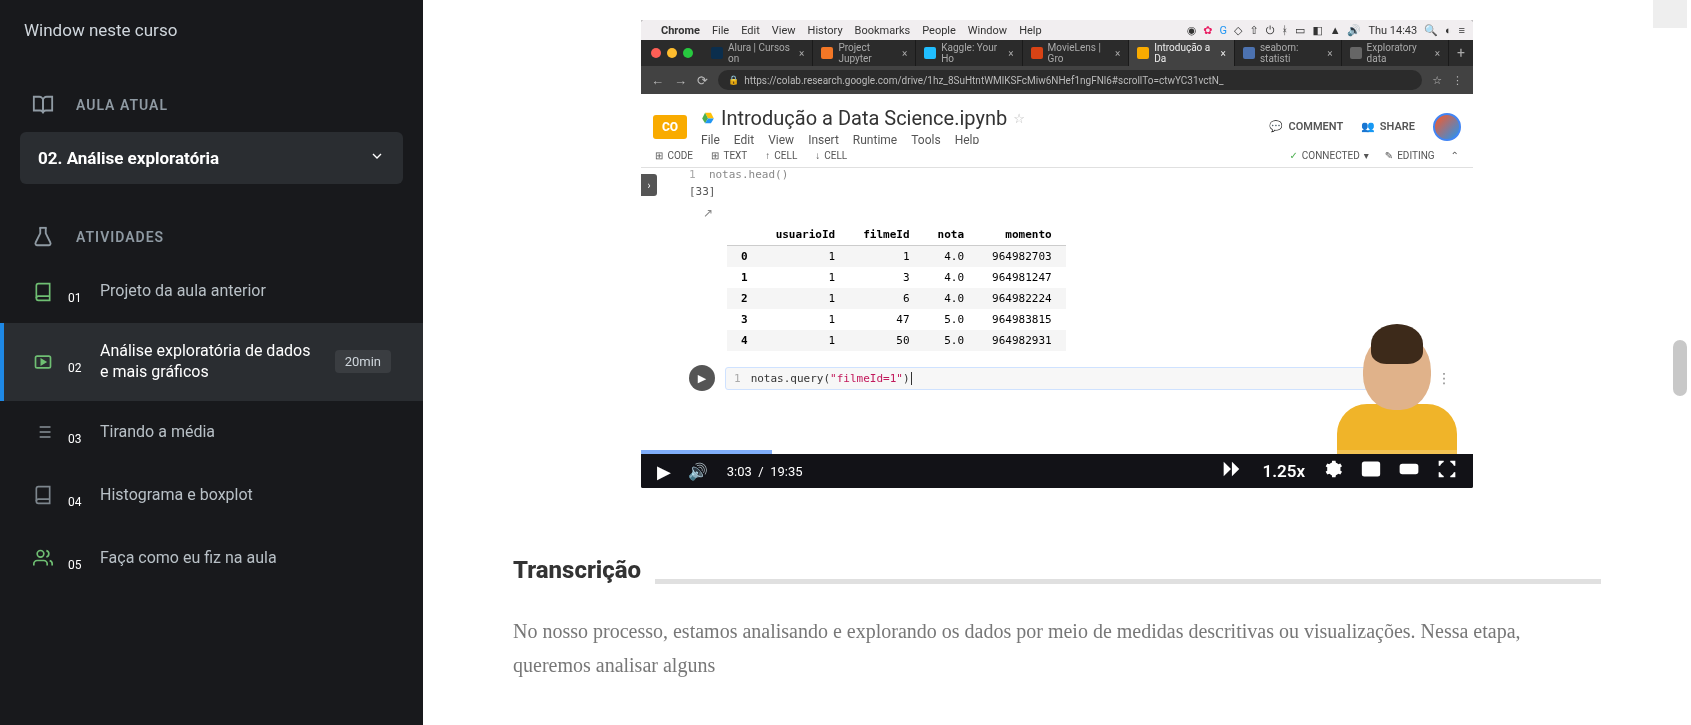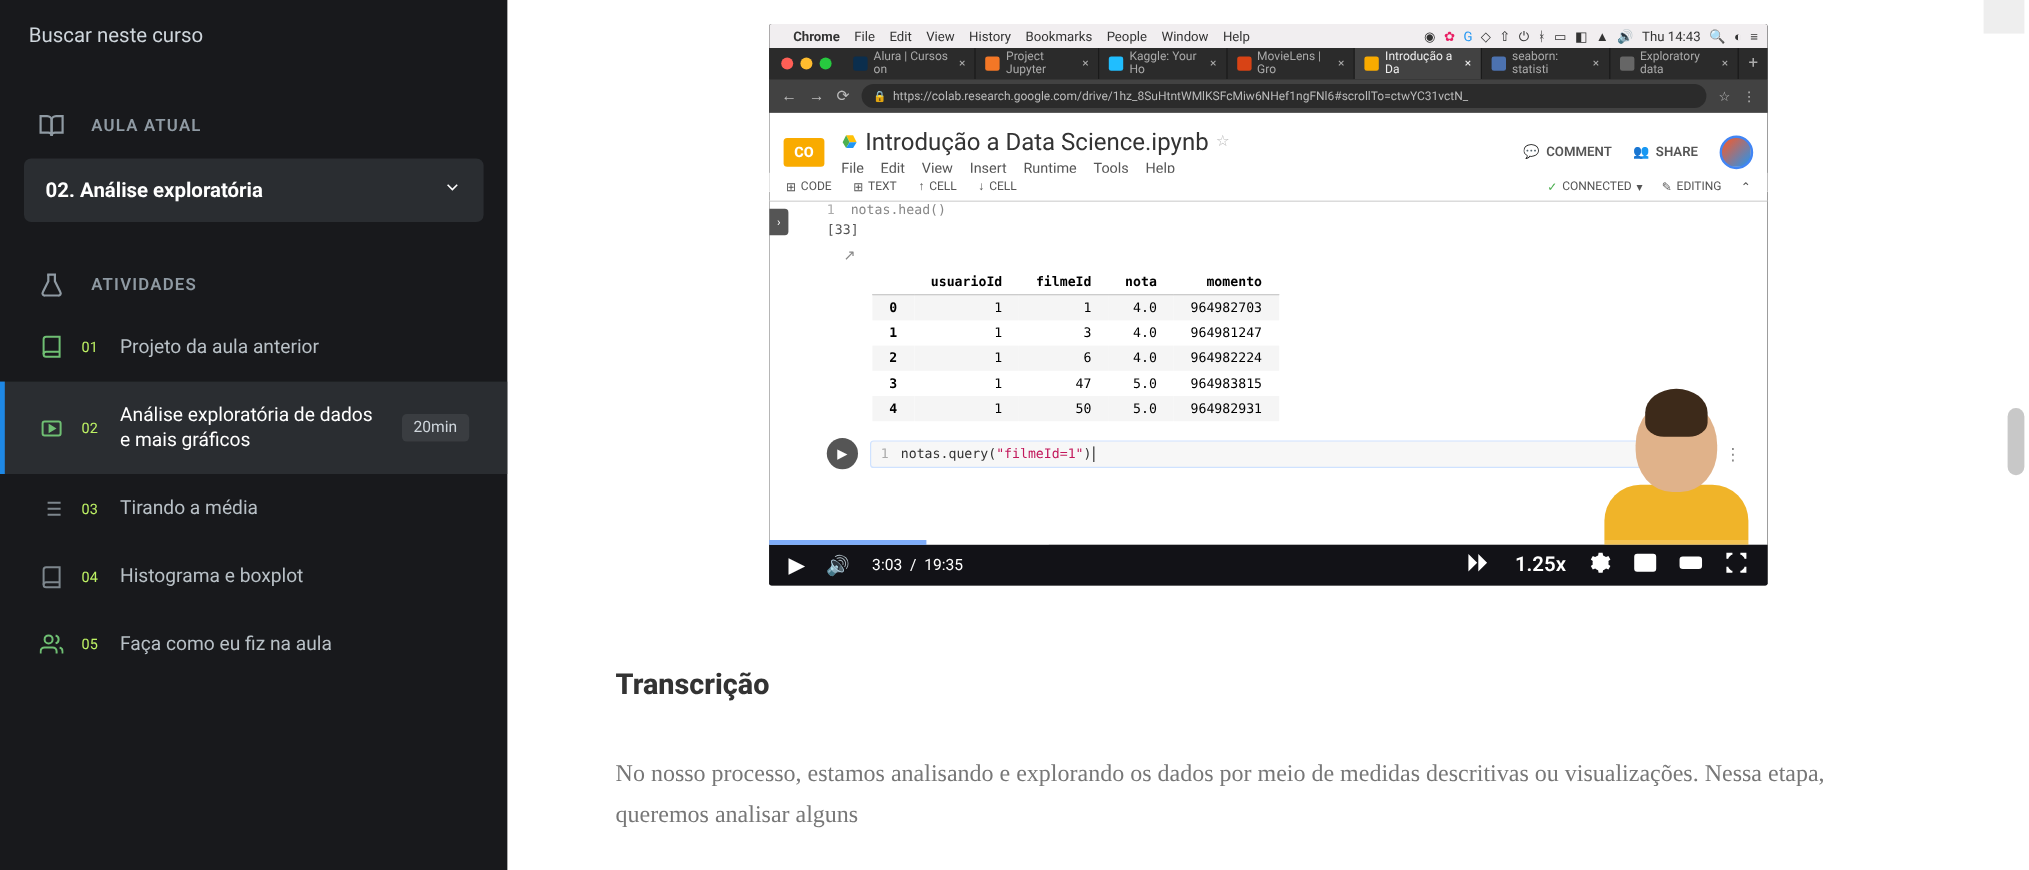--- a/index.html
+++ b/index.html
@@ -16,21 +16,21 @@
 
 .sec-header { display: flex; align-items: center; gap: 22px; padding: 18px 32px 12px; color: #8f9aa3; font-size: 14px; letter-spacing: 1px; font-weight: 600; }
 .sec-header svg { width: 22px; height: 22px; }
 
 .current-lesson { margin: 4px 20px 24px 20px; background: #2a2d31; border-radius: 6px; padding: 16px 18px; display: flex; align-items: center; justify-content: space-between; cursor: pointer; }
 .current-lesson span { color: #fff; font-weight: 700; font-size: 17px; }
 .chevron { color: #ccc; }
 
 .activities { display: flex; flex-direction: column; }
 .activity { display: flex; align-items: center; gap: 14px; padding: 18px 32px; color: #b8c0c6; cursor: pointer; position: relative; }
-.activity .idx { font-size: 12px; color: #bef264; width: 18px; flex-shrink: 0; }
+.activity .idx { font-size: 12px; color: #ffffff; width: 18px; flex-shrink: 0; margin-top: 13px; }
 .activity .title { font-size: 16px; line-height: 1.3; flex: 1; }
 .activity .icon-slot { width: 22px; flex-shrink: 0; display: flex; justify-content: center; }
 .activity .icon-slot svg { width: 20px; height: 20px; }
 .activity.active { background: #2a2d31; border-left: 4px solid #1e88e5; padding-left: 28px; }
 .activity.active .title { color: #fff; }
 .activity .badge { background: #3a3d41; color: #cfd6dc; font-size: 13px; padding: 4px 10px; border-radius: 4px; }
 
 
 .main { flex: 1; background: #fff; position: relative; padding: 20px 90px 0 90px; }
 
@@ -116,35 +116,35 @@
 .vcontrols .play { font-size: 18px; }
 .vcontrols .vol { font-size: 16px; }
 .vcontrols .time { font-size: 13px; }
 .vcontrols .right-ctrls { margin-left: auto; display: flex; align-items: center; gap: 18px; }
 .vcontrols .speed { font-size: 17px; font-weight: 600; }
 .vcontrols svg { width: 20px; height: 20px; fill: #fff; }
 .skip-btn svg { width: 26px; height: 22px; }
 
 
 .transcription { margin-top: 68px; }
-.trans-header { display: flex; align-items: flex-start; gap: 14px; margin-bottom: 30px; flex-direction: column; }
+.trans-header { display: flex; align-items: flex-end; gap: 14px; margin-bottom: 30px; }
 .trans-header h2 { font-size: 24px; font-weight: 800; color: #333; }
 .trans-header .line { flex: 1; height: 5px; background: #e0e0e0; }
 .trans-body { font-family: Georgia, serif; font-size: 20px; line-height: 1.7; color: #777; }
 
 
 .page-scroll { position: absolute; right: 4px; top: 340px; width: 14px; height: 56px; background: #c8c8c8; border-radius: 7px; }
 .top-square { position: absolute; right: 4px; top: 0; width: 34px; height: 28px; background: #eee; }
 </style>
 </head>
 <body>
 
 <aside class="sidebar">
   <div class="search-section">
-    <label class="search-label">Buscar neste curso</label>
+    <label class="search-label">Window neste curso</label>
   </div>
 
   <div class="sec-header">
     <svg viewBox="0 0 24 24" fill="none" stroke="currentColor" stroke-width="2">
         <path d="M2 3h6a4 4 0 0 1 4 4v14a3 3 0 0 0-3-3H2z"></path>
         <path d="M22 3h-6a4 4 0 0 0-4 4v14a3 3 0 0 1 3-3h7z"></path>
       </svg>
     <span>AULA ATUAL</span>
   </div>
 

